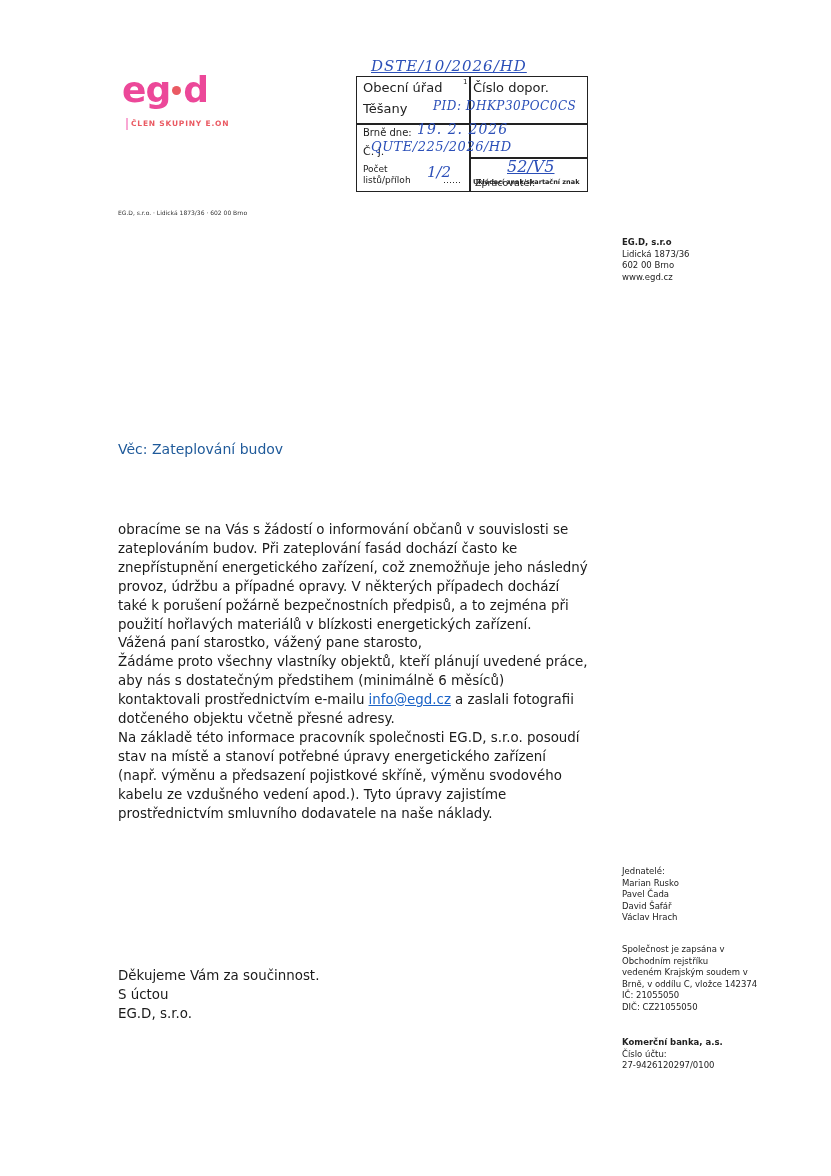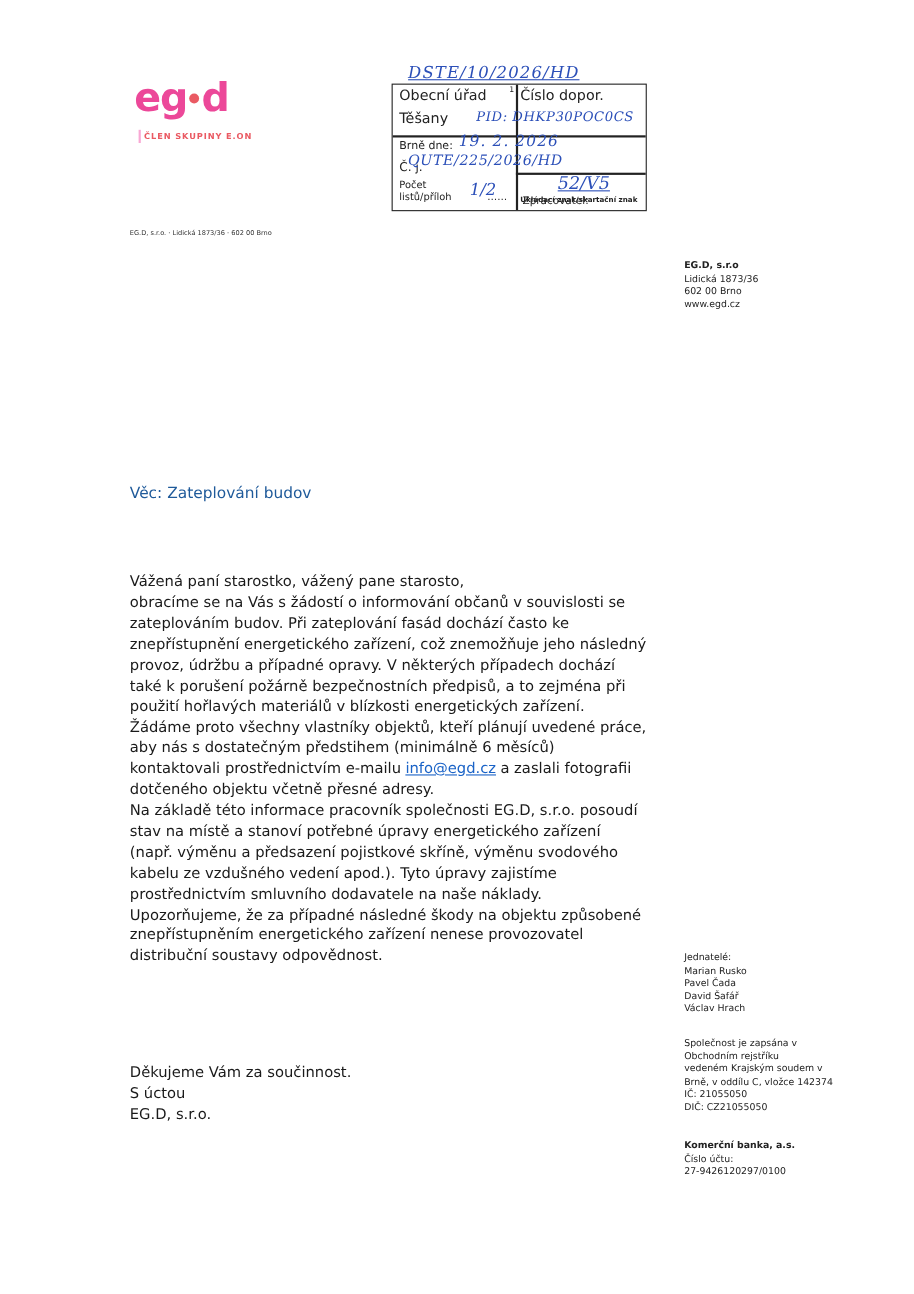--- a/index.html
+++ b/index.html
@@ -103,25 +103,24 @@
 <div class="right-addr">
   <div class="b">EG.D, s.r.o</div>
   <div>Lidická 1873/36</div>
   <div>602 00 Brno</div>
   <div>www.egd.cz</div>
 </div>
 
 <div class="subject">Věc: Zateplování budov</div>
 
 <div class="body-text">
+  <p>obracíme se na Vás s žádostí o informování občanů v souvislosti se zateplováním budov. Při zateplování fasád dochází často ke znepřístupnění energetického zařízení, což znemožňuje jeho následný provoz, údržbu a případné opravy. V některých případech dochází také k porušení požárně bezpečnostních předpisů, a to zejména při použití hořlavých materiálů v blízkosti energetických zařízení.</p>
   <p>Vážená paní starostko, vážený pane starosto,</p>
-  <p>obracíme se na Vás s žádostí o informování občanů v souvislosti se zateplováním budov. Při zateplování fasád dochází často ke znepřístupnění energetického zařízení, což znemožňuje jeho následný provoz, údržbu a případné opravy. V některých případech dochází také k porušení požárně bezpečnostních předpisů, a to zejména při použití hořlavých materiálů v blízkosti energetických zařízení.</p>
   <p><span>Žádáme proto všechny vlastníky objektů, kteří plánují uvedené práce, aby nás s dostatečným předstihem (minimálně 6 měsíců) kontaktovali prostřednictvím e-mailu</span><a class="link" href="mailto:info@egd.cz">info@egd.cz</a><span>a zaslali fotografii dotčeného objektu včetně přesné adresy.</span></p>
   <p>Na základě této informace pracovník společnosti EG.D, s.r.o. posoudí stav na místě a stanoví potřebné úpravy energetického zařízení (např. výměnu a předsazení pojistkové skříně, výměnu svodového kabelu ze vzdušného vedení apod.). Tyto úpravy zajistíme prostřednictvím smluvního dodavatele na naše náklady.</p>
-  <p>Upozorňujeme, že za případné následné škody na objektu způsobené znepřístupněním energetického zařízení nenese provozovatel distribuční soustavy odpovědnost.</p>
 </div>
 
 <div class="closing">
   <div>Děkujeme Vám za součinnost.</div>
   <div>S úctou</div>
   <div>EG.D, s.r.o.</div>
 </div>
 
 <div class="right-info ri-jednatele">
   <div>Jednatelé:</div>

